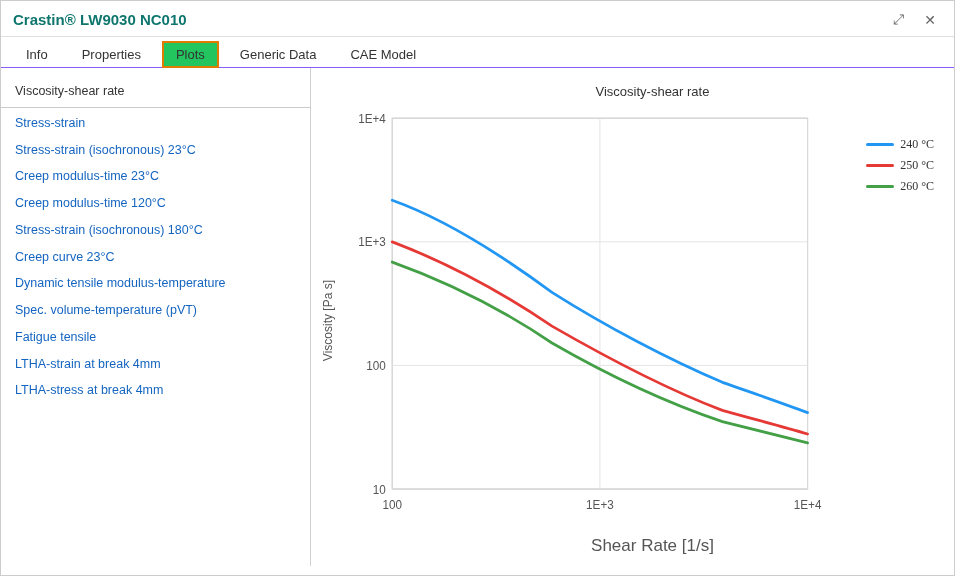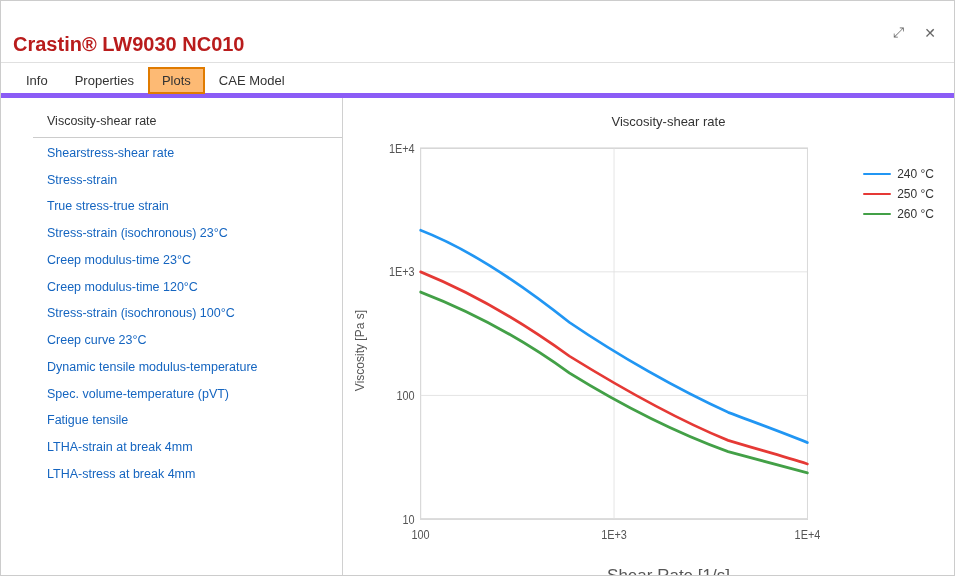--- a/index.html
+++ b/index.html
@@ -14,61 +14,59 @@
       border: 1px solid #ccc;
     }
     .title-bar {
       display: flex;
       align-items: center;
       justify-content: space-between;
       padding: 8px 12px 6px 12px;
       border-bottom: 1px solid #e0e0e0;
     }
     .title-bar-left {
-      font-size: 20px;
+      font-size: 15px;
       font-weight: 600;
-      color: #b91c1c;
-      margin-top: 24px;
+      color: #0f766e;
     }
     .title-bar-right {
       display: flex;
       gap: 8px;
     }
     .win-btn {
       background: none;
       border: none;
       cursor: pointer;
       font-size: 14px;
       color: #666;
       padding: 2px 6px;
     }
     .nav-tabs {
       display: flex;
-      gap: 1px;
+      gap: 8px;
       padding: 4px 12px 0 12px;
-      border-bottom: 5px solid #8b5cf6;
+      border-bottom: 1px solid #8b5cf6;
     }
     .nav-tab {
       padding: 4px 12px;
       cursor: pointer;
       font-size: 13px;
       color: #333;
       border: 1px solid transparent;
       margin-bottom: -1px;
       background: none;
     }
     .nav-tab.active {
       border: 2px solid #e07b00;
       color: #333;
-      background: #fdba74;
+      background: #22c55e;
     }
     .main-content {
       display: flex;
       height: calc(576px - 78px);
-      margin-left: 32px;
     }
     .sidebar {
       width: 310px;
       min-width: 310px;
       border-right: 1px solid #d0d0d0;
       padding: 10px 0;
       overflow-y: auto;
     }
     .sidebar-item {
       padding: 4px 14px;
@@ -134,20 +132,21 @@
       padding: 30px 0 0 16px;
       gap: 6px;
       min-width: 80px;
     }
     .legend-item {
       display: flex;
       align-items: center;
       gap: 6px;
       font-size: 12px;
       color: #333;
+      font-family: Liberation Serif, serif;
     }
     .legend-line {
       width: 28px;
       height: 2.5px;
       border-radius: 2px;
     }
     .x-axis-label {
       font-size: 17px;
       color: #555;
       margin-top: 2px;
@@ -162,33 +161,32 @@
   <div class="title-bar-right">
     <button class="win-btn">⤢</button>
     <button class="win-btn">✕</button>
   </div>
 </div>
 
 <div class="nav-tabs">
   <button class="nav-tab">Info</button>
   <button class="nav-tab">Properties</button>
   <button class="nav-tab active">Plots</button>
+  <button class="nav-tab">Generic Data</button>
   <button class="nav-tab">CAE Model</button>
 </div>
 
 <div class="main-content">
   <div class="sidebar">
     <div class="sidebar-item">Viscosity-shear rate</div>
-    <div class="sidebar-item">Shearstress-shear rate</div>
     <div class="sidebar-item">Stress-strain</div>
-    <div class="sidebar-item">True stress-true strain</div>
     <div class="sidebar-item">Stress-strain (isochronous) 23°C</div>
     <div class="sidebar-item">Creep modulus-time 23°C</div>
     <div class="sidebar-item">Creep modulus-time 120°C</div>
-    <div class="sidebar-item">Stress-strain (isochronous) 100°C</div>
+    <div class="sidebar-item">Stress-strain (isochronous) 180°C</div>
     <div class="sidebar-item">Creep curve 23°C</div>
     <div class="sidebar-item">Dynamic tensile modulus-temperature</div>
     <div class="sidebar-item">Spec. volume-temperature (pVT)</div>
     <div class="sidebar-item">Fatigue tensile</div>
     <div class="sidebar-item">LTHA-strain at break 4mm</div>
     <div class="sidebar-item">LTHA-stress at break 4mm</div>
   </div>
 
   <div class="chart-area">
     <div class="chart-title">Viscosity-shear rate</div>

